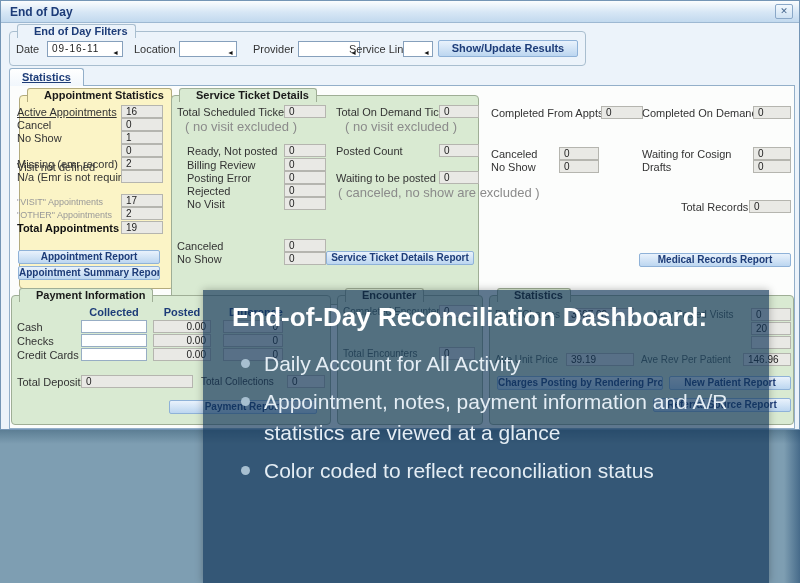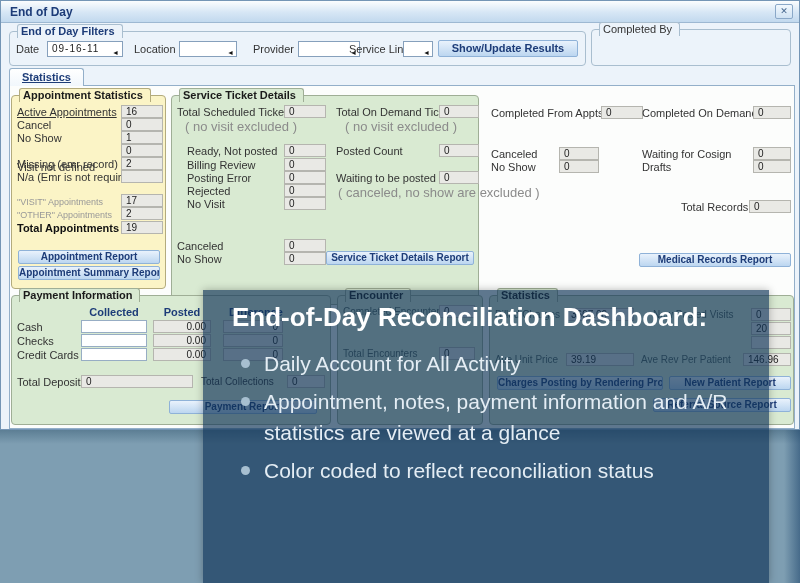--- a/index.html
+++ b/index.html
@@ -14,26 +14,26 @@
               background:linear-gradient(#fbfdfe,#d6e6f5 55%,#c2d9ee);
               border-bottom:1px solid #9db8d2; }
   .title-text { position:absolute; left:9px; top:4px; font-size:12px; font-weight:bold; color:#1d3c78; }
   .close-btn { position:absolute; right:6px; top:3px; width:18px; height:15px;
                border:1px solid #8aa8c8; border-radius:2px;
                background:linear-gradient(#f2f8fd,#cfe2f3); text-align:center;
                font-size:9px; line-height:13px; color:#46688f; cursor:pointer; }
 
   
   .group { position:absolute; border-radius:4px; }
-  .legend { position:absolute; top:-8px; left:7px; padding:0 7px 1px 3px;
+  .legend { position:absolute; top:-8px; left:7px; padding:0 7px 1px 16px;
             font-size:11px; font-weight:bold; color:#1d3c78; white-space:nowrap;
             border-radius:3px 3px 0 0; }
   .plain { border:1px solid #a9becf; }
   .plain > .legend { background:#ecf3fa; border:1px solid #a9becf; border-bottom:none; }
-  .yellow { background:#fbf4c6; border:1px solid #b3ab7d; }
+  .yellow { background:#fbf4c6; border:1px solid #b3ab7d;margin-left:8px; }
   .yellow > .legend { background:#fbf4c6; border:1px solid #b3ab7d; border-bottom:none; color:#1a1a1a; }
   .green { background:#d9ead2; border:1px solid #9fae96; }
   .green > .legend { background:#d9ead2; border:1px solid #9fae96; border-bottom:none; color:#1a1a1a; }
 
   .content { position:absolute; left:8px; top:84px; width:786px; height:344px;
              background:#fcfdfc; border:1px solid #93afc9; }
   .tab { position:absolute; left:8px; top:67px; height:18px; padding:2px 12px 0 12px;
          background:linear-gradient(#ffffff,#f1f7fc); border:1px solid #93afc9; border-bottom:none;
          border-radius:3px 3px 0 0; font-size:11px; font-weight:bold; color:#1d3c78;
          text-decoration:underline; cursor:pointer; z-index:2; }
@@ -101,23 +101,20 @@
     <div class="combo" style="left:297px;top:40px;width:62px">
       <span></span>
       <span class="arr">◄</span>
     </div>
     <div class="sl" style="left:348px;top:42px">Service Line</div>
     <div class="combo" style="left:402px;top:40px;width:30px">
       <span></span>
       <span class="arr">◄</span>
     </div>
     <div class="btn" style="left:437px;top:39px;width:140px;height:17px;font-size:11px;line-height:15px">Show/Update Results</div>
-    <div class="group plain" style="left:590px;top:28px;width:200px;height:37px">
-      <span class="legend" style="font-weight:normal;color:#333">Completed By</span>
-    </div>
 
     <div class="tab">Statistics</div>
     <div class="content"></div>
 
     <div class="group yellow" style="left:10px;top:94px;width:155px;height:194px">
       <span class="legend">Appointment Statistics</span>
     </div>
     <div class="sl link" style="left:16px;top:105px">Active Appointments</div>
     <div class="vbox" style="left:120px;top:104px;width:42px">16</div>
     <div class="sl" style="left:16px;top:118px">Cancel</div>

